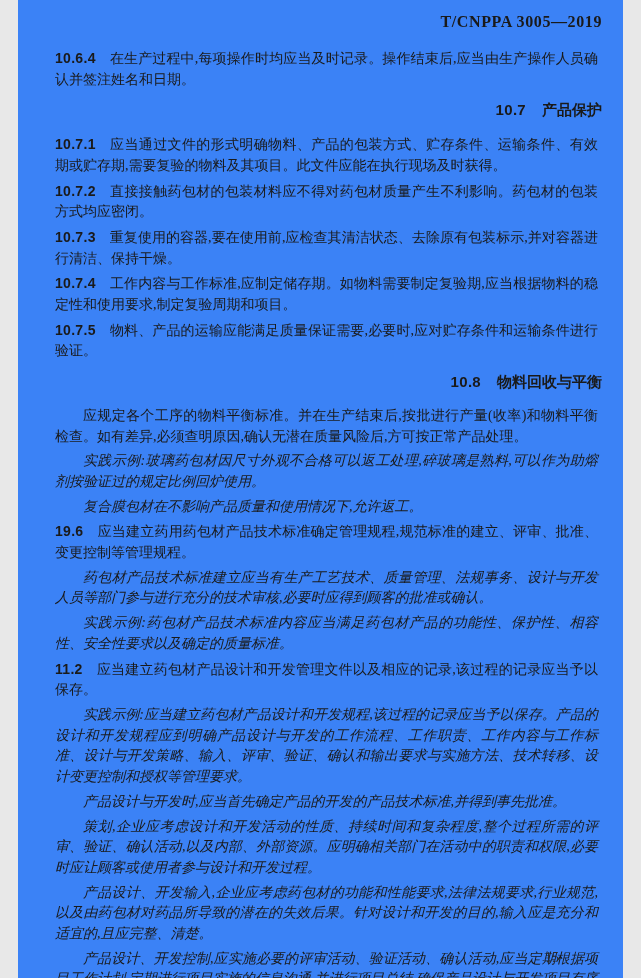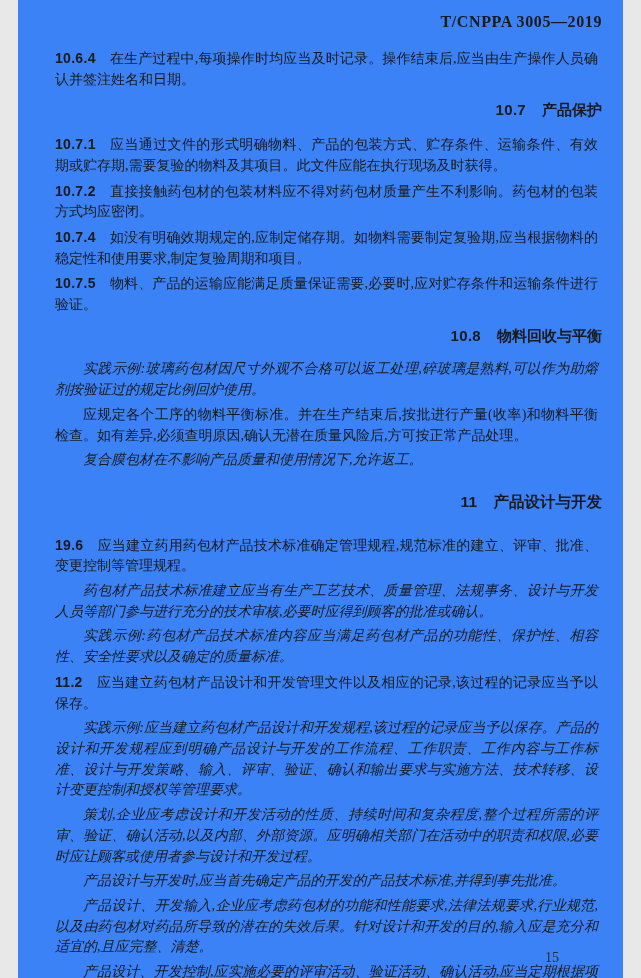--- a/index.html
+++ b/index.html
@@ -70,33 +70,33 @@
 
 <div class="page">
   <div class="header">
     <span>T/CNPPA 3005—2019</span>
   </div>
   <div class="body" id="doc-body">
       <div class="blk clause"><span class="num">10.6.4</span><span class="txt">在生产过程中,每项操作时均应当及时记录。操作结束后,应当由生产操作人员确认并签注姓名和日期。</span></div>
       <div class="blk section"><span class="num">10.7</span><span class="txt">产品保护</span></div>
       <div class="blk clause"><span class="num">10.7.1</span><span class="txt">应当通过文件的形式明确物料、产品的包装方式、贮存条件、运输条件、有效期或贮存期,需要复验的物料及其项目。此文件应能在执行现场及时获得。</span></div>
       <div class="blk clause"><span class="num">10.7.2</span><span class="txt">直接接触药包材的包装材料应不得对药包材质量产生不利影响。药包材的包装方式均应密闭。</span></div>
-      <div class="blk clause"><span class="num">10.7.4</span><span class="txt">如没有明确效期规定的,应制定储存期。如物料需要制定复验期,应当根据物料的稳定性和使用要求,制定复验周期和项目。</span></div>
+      <div class="blk clause"><span class="num">10.7.3</span><span class="txt">重复使用的容器,要在使用前,应检查其清洁状态、去除原有包装标示,并对容器进行清洁、保持干燥。</span></div>
+      <div class="blk clause"><span class="num">10.7.4</span><span class="txt">工作内容与工作标准,应制定储存期。如物料需要制定复验期,应当根据物料的稳定性和使用要求,制定复验周期和项目。</span></div>
       <div class="blk clause"><span class="num">10.7.5</span><span class="txt">物料、产品的运输应能满足质量保证需要,必要时,应对贮存条件和运输条件进行验证。</span></div>
       <div class="blk section"><span class="num">10.8</span><span class="txt">物料回收与平衡</span></div>
+      <div class="blk para"><span class="txt">应规定各个工序的物料平衡标准。并在生产结束后,按批进行产量(收率)和物料平衡检查。如有差异,必须查明原因,确认无潜在质量风险后,方可按正常产品处理。</span></div>
       <div class="blk example"><span class="txt">实践示例:玻璃药包材因尺寸外观不合格可以返工处理,碎玻璃是熟料,可以作为助熔剂按验证过的规定比例回炉使用。</span></div>
-      <div class="blk para"><span class="txt">应规定各个工序的物料平衡标准。并在生产结束后,按批进行产量(收率)和物料平衡检查。如有差异,必须查明原因,确认无潜在质量风险后,方可按正常产品处理。</span></div>
       <div class="blk example"><span class="txt">复合膜包材在不影响产品质量和使用情况下,允许返工。</span></div>
-      <div class="blk chapter"><span class="num">11</span><span class="txt">产品设计与开发</span></div>
       <div class="blk clause"><span class="num">19.6</span><span class="txt">应当建立药用药包材产品技术标准确定管理规程,规范标准的建立、评审、批准、变更控制等管理规程。</span></div>
       <div class="blk example"><span class="txt">药包材产品技术标准建立应当有生产工艺技术、质量管理、法规事务、设计与开发人员等部门参与进行充分的技术审核,必要时应得到顾客的批准或确认。</span></div>
       <div class="blk example"><span class="txt">实践示例:药包材产品技术标准内容应当满足药包材产品的功能性、保护性、相容性、安全性要求以及确定的质量标准。</span></div>
       <div class="blk clause"><span class="num">11.2</span><span class="txt">应当建立药包材产品设计和开发管理文件以及相应的记录,该过程的记录应当予以保存。</span></div>
       <div class="blk example"><span class="txt">实践示例:应当建立药包材产品设计和开发规程,该过程的记录应当予以保存。产品的设计和开发规程应到明确产品设计与开发的工作流程、工作职责、工作内容与工作标准、设计与开发策略、输入、评审、验证、确认和输出要求与实施方法、技术转移、设计变更控制和授权等管理要求。</span></div>
+      <div class="blk example"><span class="txt">产品设计与开发时,应当首先确定产品的开发的产品技术标准,并得到事先批准。</span></div>
       <div class="blk example"><span class="txt">策划,企业应考虑设计和开发活动的性质、持续时间和复杂程度,整个过程所需的评审、验证、确认活动,以及内部、外部资源。应明确相关部门在活动中的职责和权限,必要时应让顾客或使用者参与设计和开发过程。</span></div>
-      <div class="blk example"><span class="txt">产品设计与开发时,应当首先确定产品的开发的产品技术标准,并得到事先批准。</span></div>
       <div class="blk example"><span class="txt">产品设计、开发输入,企业应考虑药包材的功能和性能要求,法律法规要求,行业规范,以及由药包材对药品所导致的潜在的失效后果。针对设计和开发的目的,输入应是充分和适宜的,且应完整、清楚。</span></div>
       <div class="blk example"><span class="txt">产品设计、开发控制,应实施必要的评审活动、验证活动、确认活动,应当定期根据项目工作计划,定期进行项目实施的信息沟通,并进行项目总结,确保产品设计与开发项目有序开展。</span></div>
     </div>
   <div class="footer">
     <span>15</span>
   </div>
 </div>
 
 </body></html>

